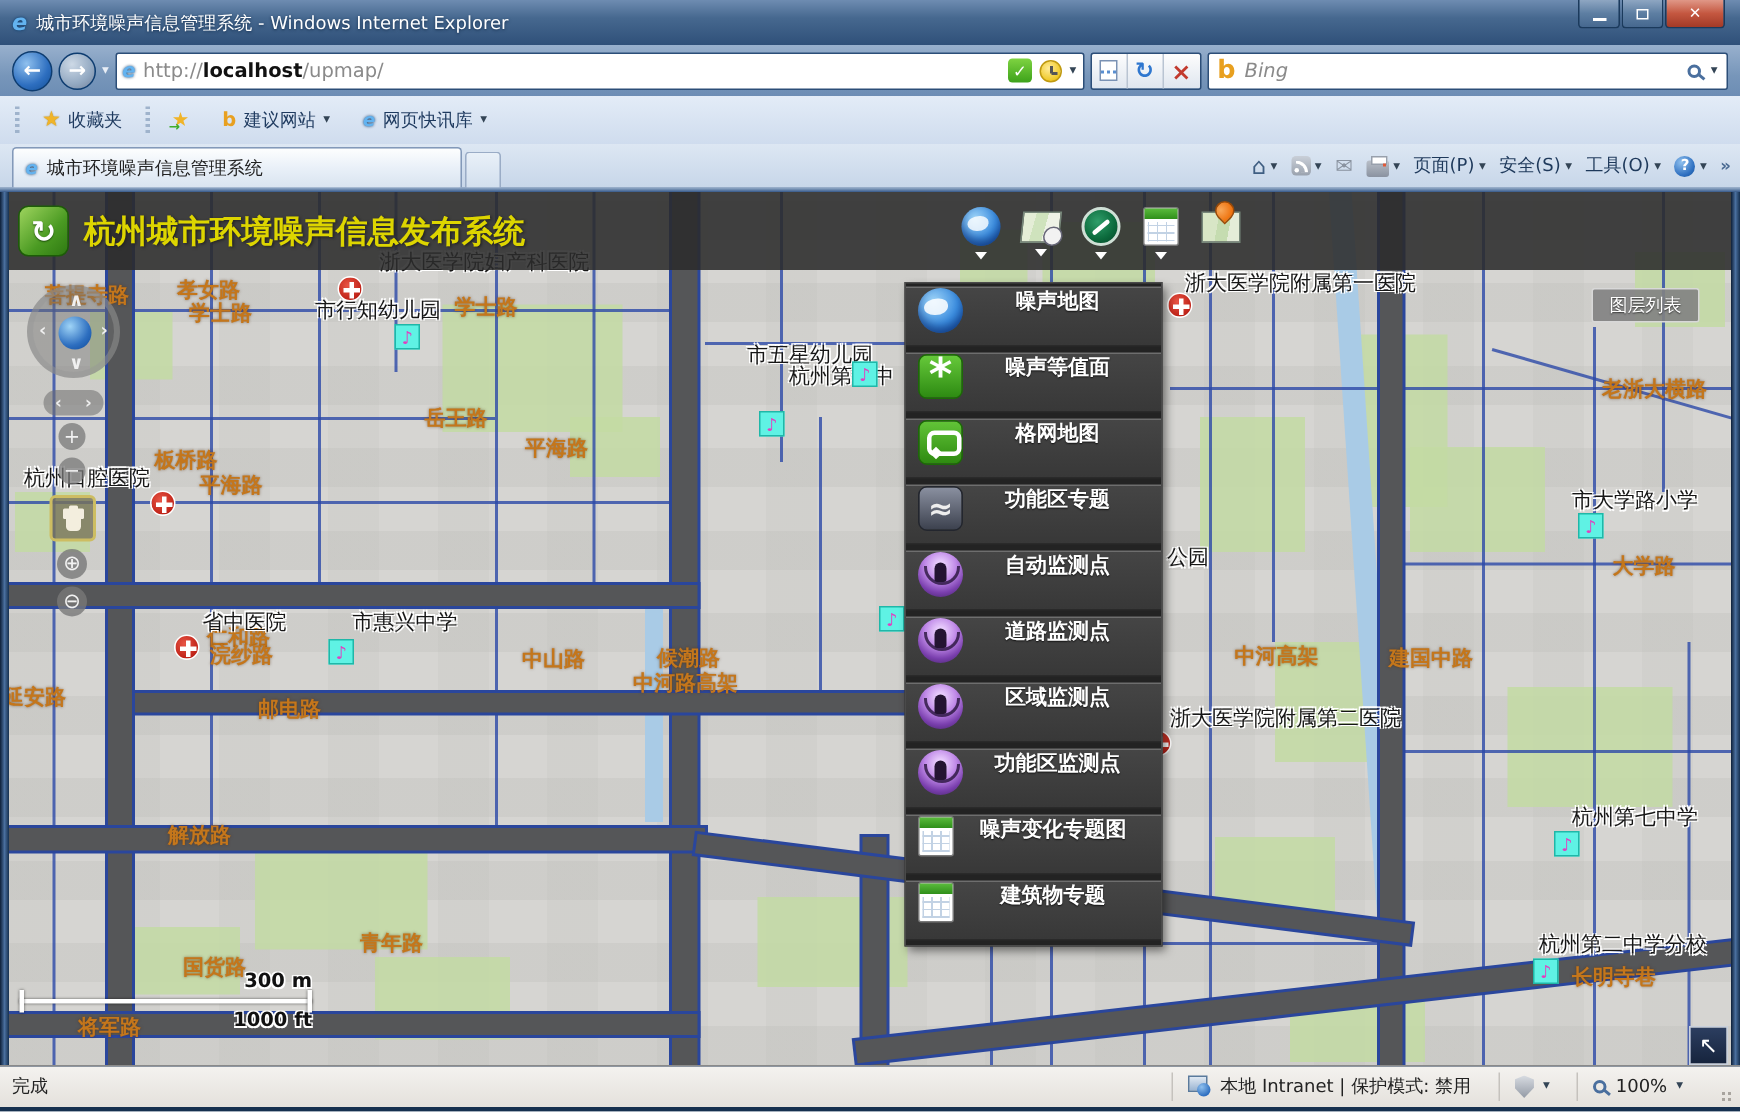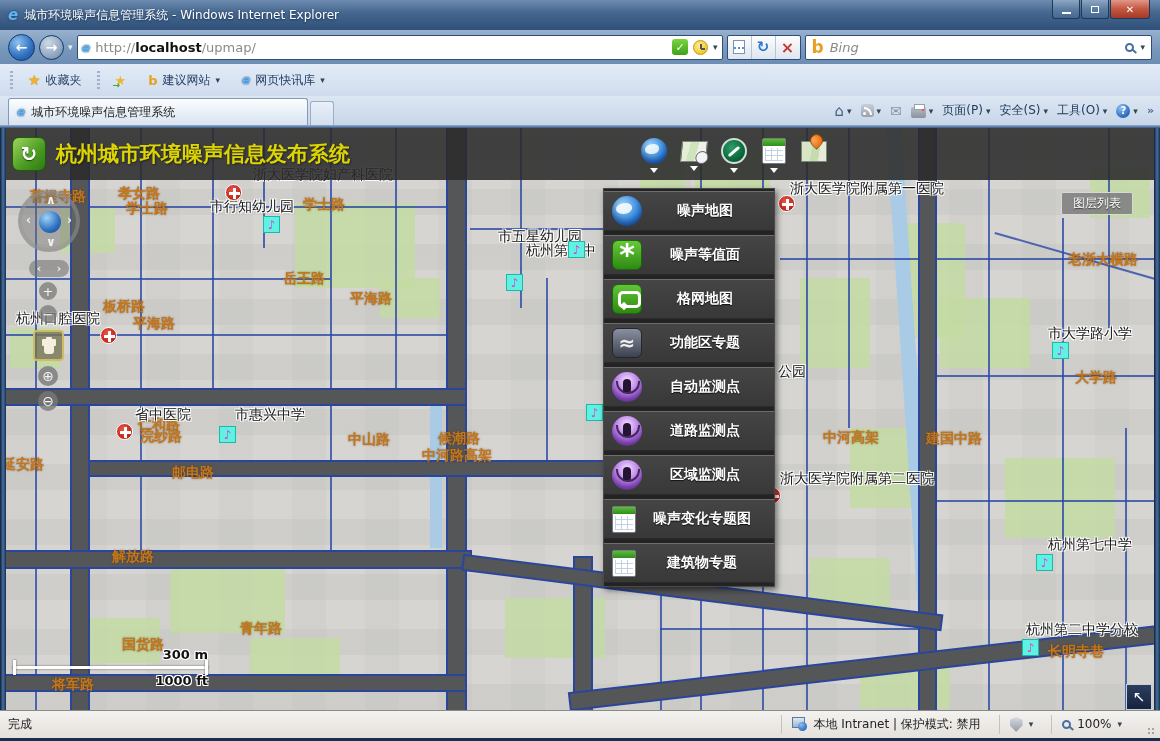--- a/index.html
+++ b/index.html
@@ -106,21 +106,21 @@
   .tb-compass { border-radius:50%; background:radial-gradient(circle at 40% 35%,#2f9e6a,#0b6a3c 60%,#064427); border:2px solid #cfe0d6; }
   .tb-compass::after { content:""; position:absolute; left:4px; top:10px; width:14px; height:3px; background:#fff; border-radius:2px; transform:rotate(-40deg); }
   .tb-table { width:24px; background:#fff; border:1px solid #7a7a7a; border-radius:2px; }
   .tb-table::before { content:""; position:absolute; left:0; right:0; top:0; height:7px; background:linear-gradient(#5abb3c,#2f8f1a); }
   .tb-table::after { content:""; position:absolute; left:2px; right:2px; top:9px; bottom:2px; background:repeating-linear-gradient(0deg,#c2d2e4 0 1px,transparent 1px 5px),repeating-linear-gradient(90deg,#c2d2e4 0 1px,transparent 1px 6px); }
   .tb-pin { height:21px; margin-top:9px; background:linear-gradient(100deg,#d8e6c6 0 40%,#c5dcb0 40% 70%,#e4ecd8 70%); border:1px solid #77877a; }
   .tb-pin::after { content:""; position:absolute; left:8px; top:-8px; width:11px; height:11px; background:radial-gradient(circle at 35% 30%,#f8a85a,#ef7410 70%); border-radius:50% 50% 50% 0; transform:rotate(-45deg); border:1px solid #9a4a08; }
 
   
   .menu { position:absolute; left:603px; top:60px; width:172px; z-index:7; background:#232323; border:1px solid #4a4a4a; padding:2px 0 3px; box-shadow:2px 3px 6px rgba(0,0,0,.5); }
-  .menu-item { height:40px; margin-top:4px; background:linear-gradient(#454545,#383838); border-top:1px solid #6e6e6e; border-bottom:1px solid #2a2a2a; display:flex; align-items:center; cursor:pointer; }
+  .menu-item { height:40px; margin-top:4px; background:linear-gradient(#454545,#383838); border-top:1px solid #6e6e6e; border-bottom:1px solid #2a2a2a; display:flex; align-items:flex-start; cursor:pointer; }
   .menu-item:first-child { margin-top:0; }
   .mi { width:30px; height:30px; flex:0 0 30px; margin-left:8px; position:relative; display:flex; align-items:center; justify-content:center; }
   .mi-label { flex:1; text-align:center; color:#fff; font-size:14px; font-weight:bold; padding-right:6px; text-shadow:0 1px 1px #111; }
   .ic-globe { border-radius:50%; background:radial-gradient(circle at 35% 30%,#9fd4f7,#3b8de0 55%,#0c57b8); box-shadow:inset 0 -4px 6px rgba(0,0,50,.4); }
   .ic-globe::after { content:""; position:absolute; width:16px; height:11px; left:4px; top:7px; background:rgba(255,255,255,.85); border-radius:60% 40% 55% 45%; }
   .ic-star { border-radius:6px; background:linear-gradient(#66c93a,#2d8a12); border:1px solid #1c6a06; color:#fff; }
   .ic-star::after { content:"*"; font-size:30px; line-height:38px; font-weight:bold; }
   .ic-mu { border-radius:50%; background:radial-gradient(circle at 40% 30%,#b9e87a,#55a81e 60%,#2f7a0d); border:1px solid #21660a; color:#fff; }
   .ic-mu::after { content:"μ"; font-size:17px; font-weight:bold; }
   .ic-bubble { border-radius:6px; background:linear-gradient(#62c438,#2e8a10); border:1px solid #1c6a06; }
@@ -457,20 +457,24 @@
         </div>
         <div class="menu-item">
           <span class="mi ic-mic"></span>
           <span class="mi-label">道路监测点</span>
         </div>
         <div class="menu-item">
           <span class="mi ic-mic"></span>
           <span class="mi-label">区域监测点</span>
         </div>
         <div class="menu-item">
+          <span class="mi ic-mic"></span>
+          <span class="mi-label">功能区监测点</span>
+        </div>
+        <div class="menu-item">
           <span class="mi ic-sheet"></span>
           <span class="mi-label">噪声变化专题图</span>
         </div>
         <div class="menu-item">
           <span class="mi ic-sheet"></span>
           <span class="mi-label">建筑物专题</span>
         </div>
       </div>
 
     <div class="navctl">

